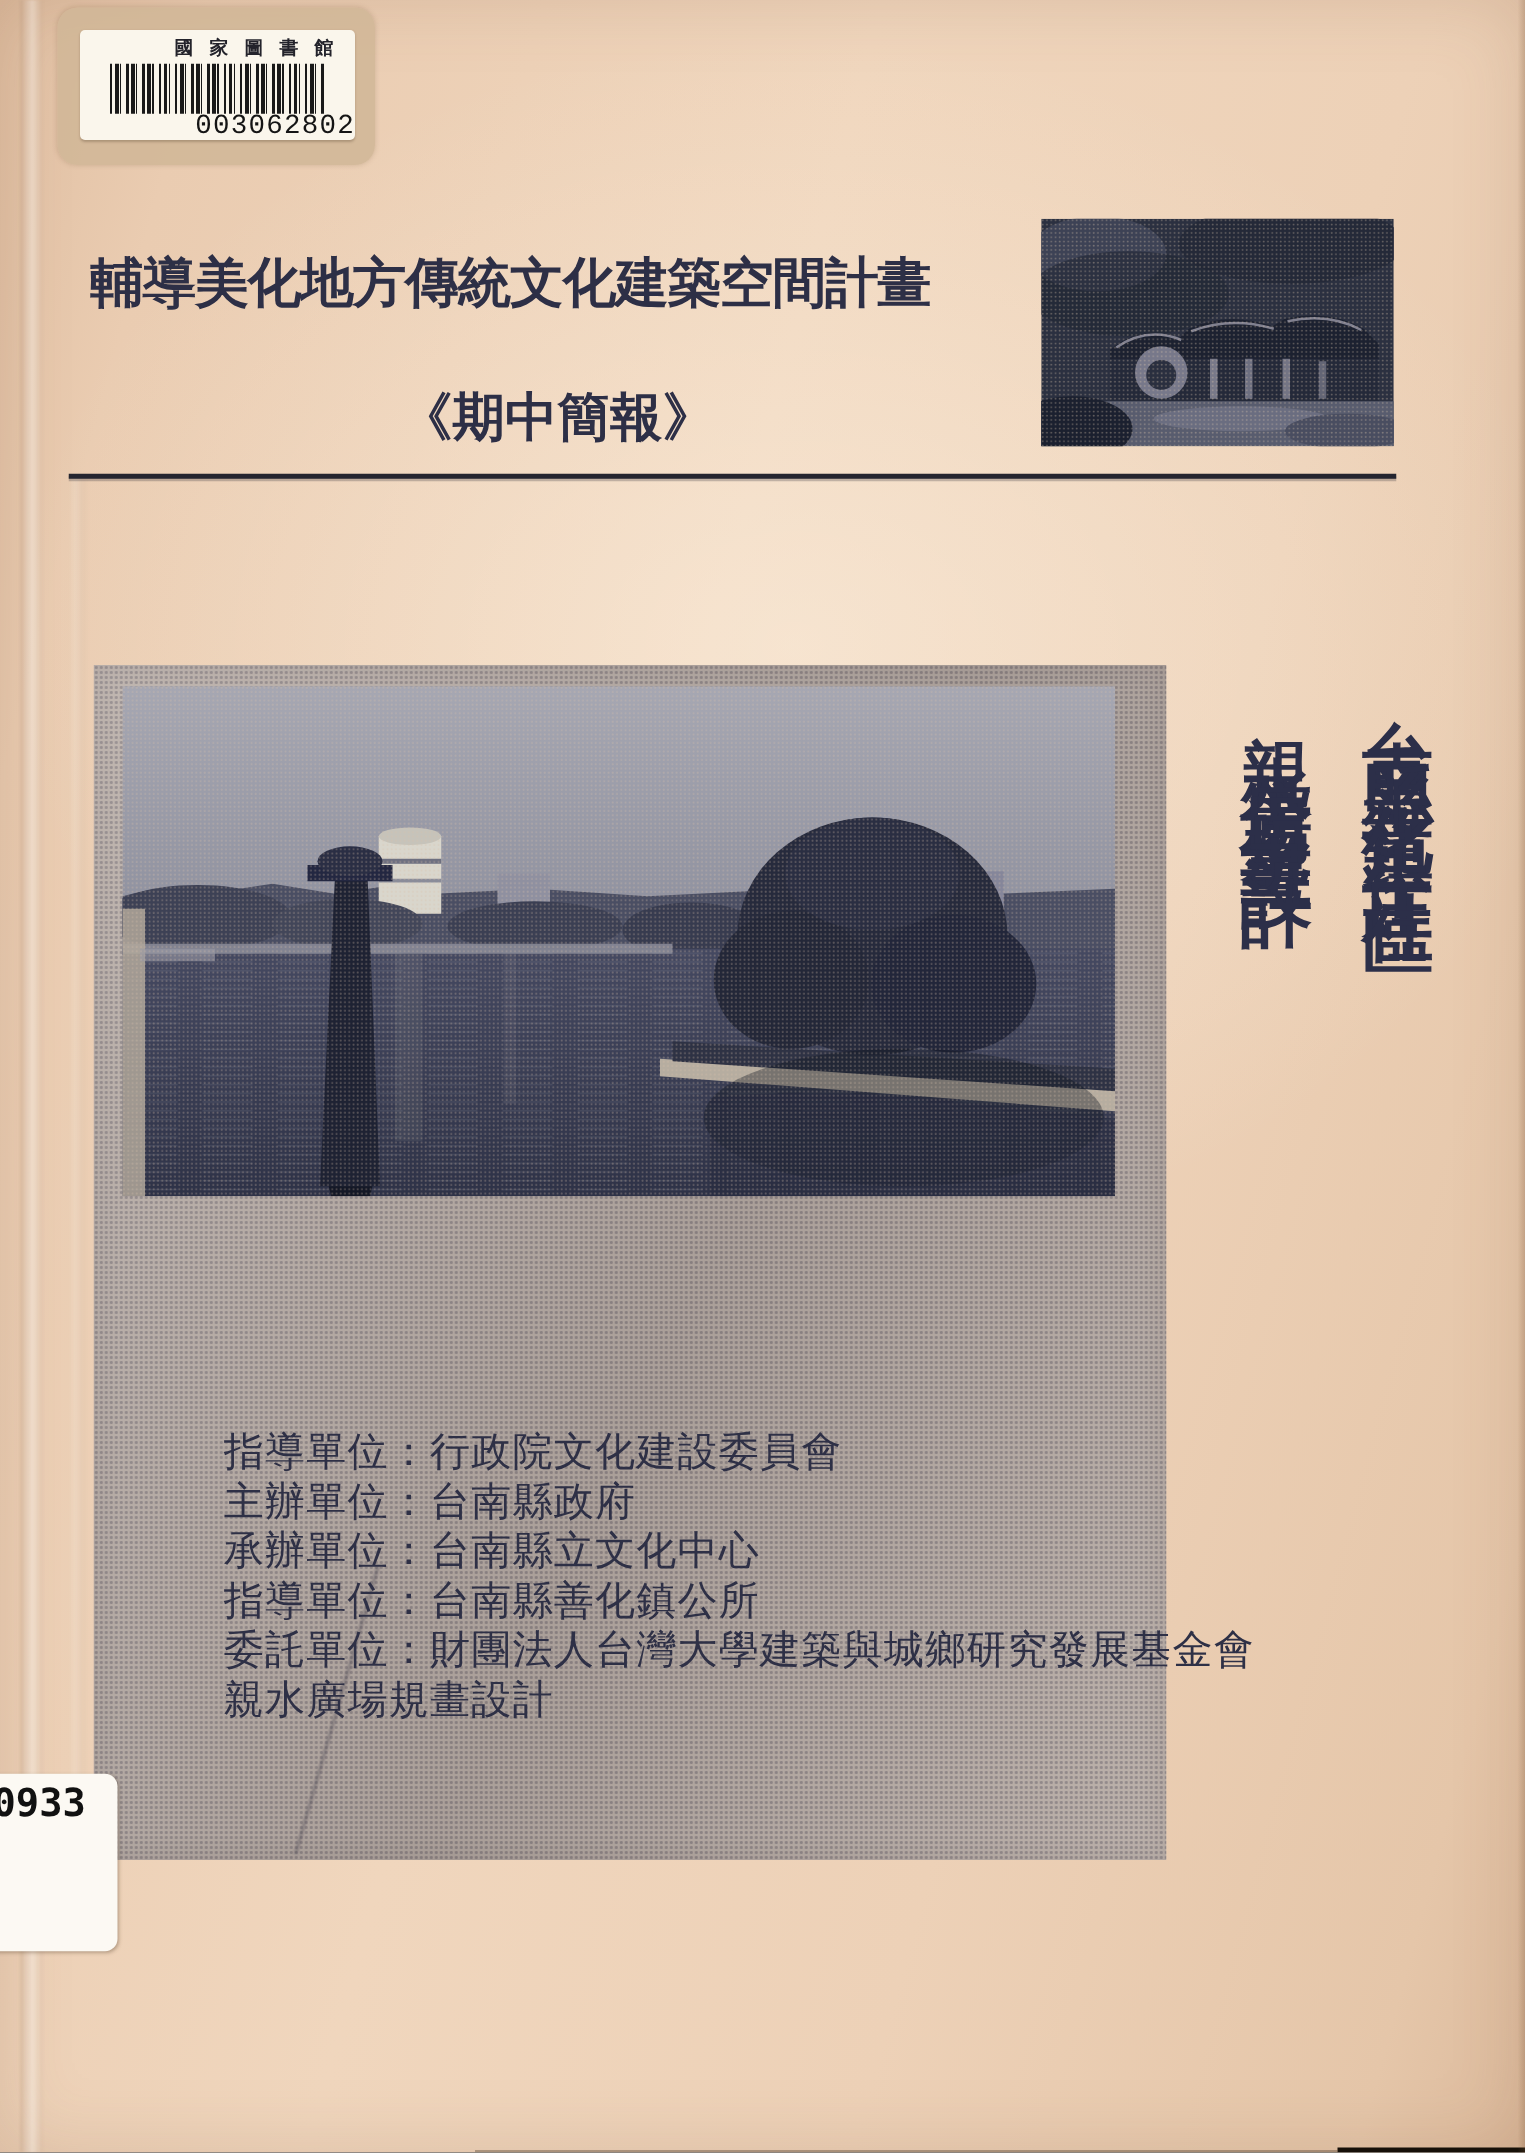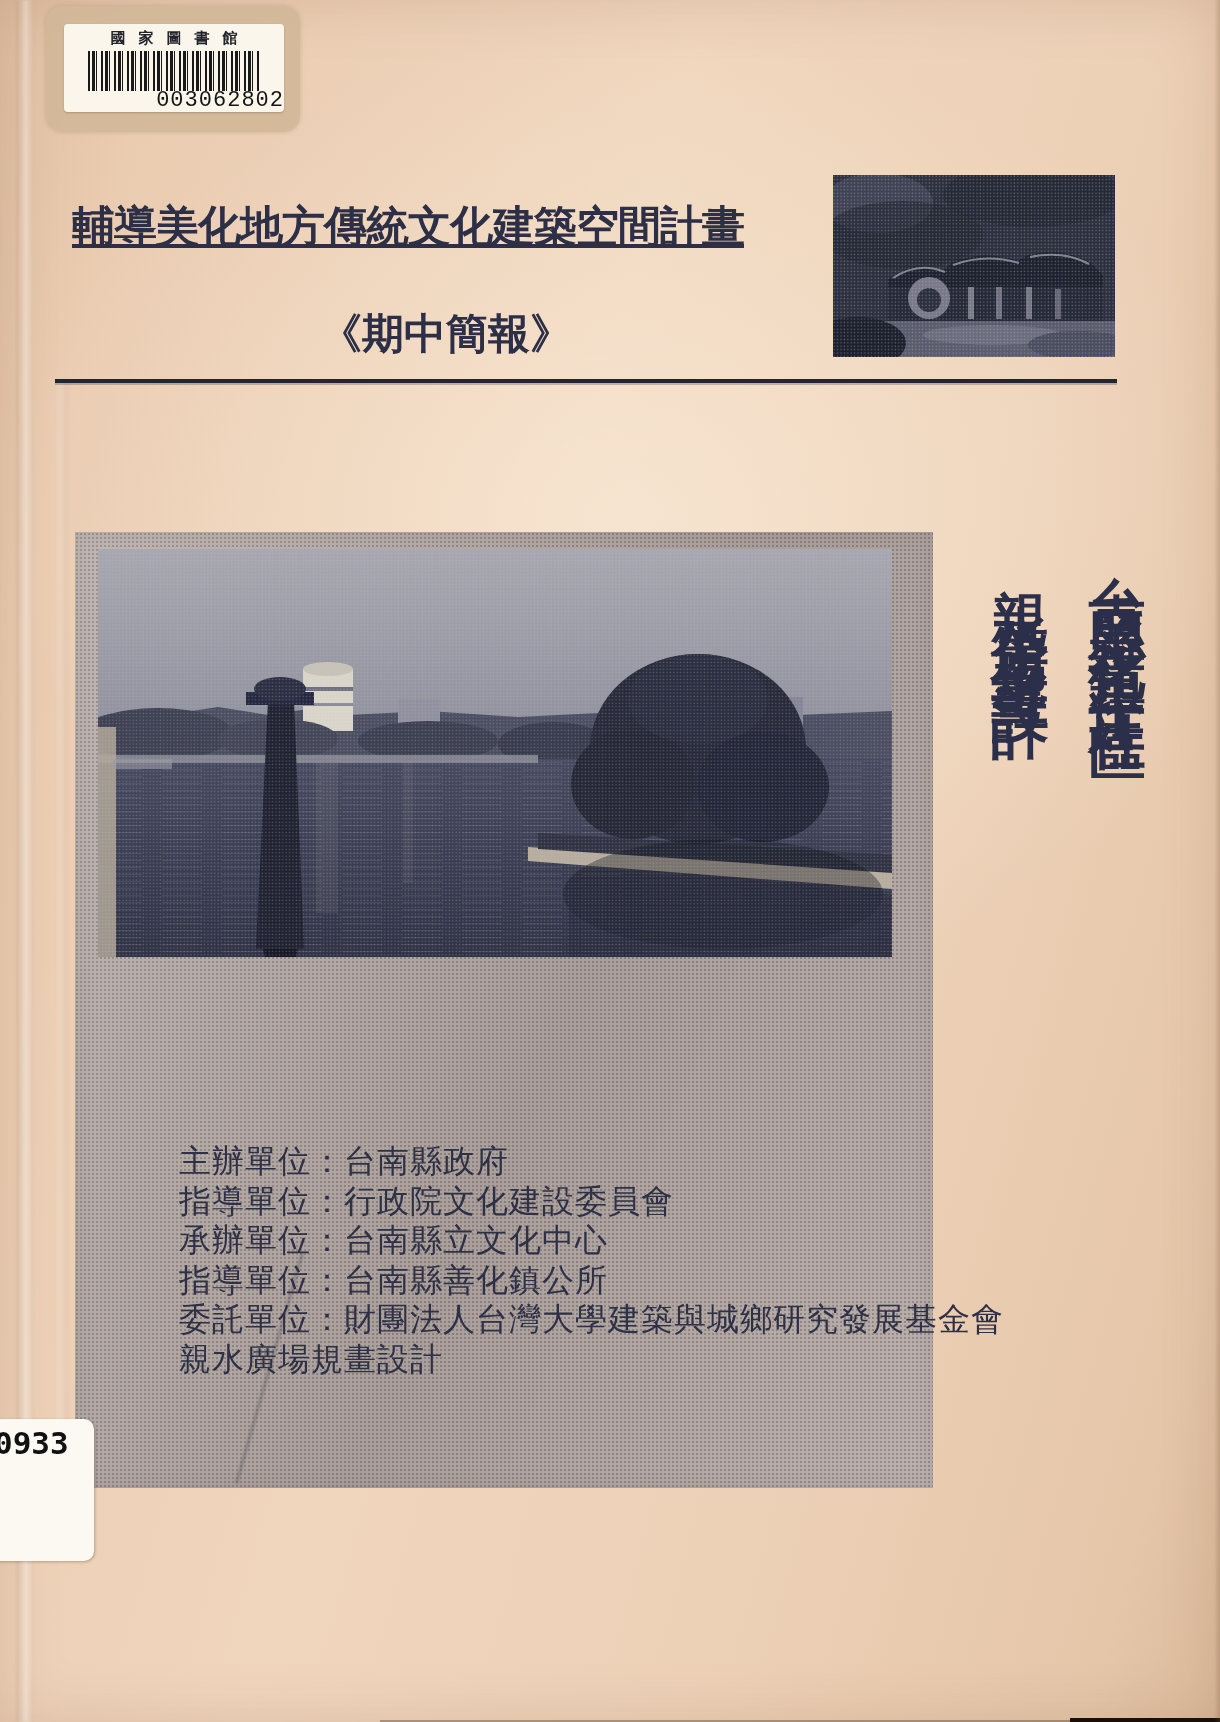--- a/index.html
+++ b/index.html
@@ -19,33 +19,33 @@
     filter:blur(1px);}
   .crease-2{position:absolute;left:58px;top:380px;width:10px;height:1100px;
     background:linear-gradient(90deg, rgba(255,255,255,.22), rgba(160,120,90,.10));filter:blur(2px);}
 
   
   .lib-tape{position:absolute;left:46px;top:6px;width:254px;height:126px;border-radius:16px;
     background:rgba(208,182,150,.85);box-shadow:0 0 4px rgba(120,90,60,.25);}
   .lib-label{position:absolute;left:18px;top:18px;width:220px;height:88px;border-radius:4px;
     background:#faf6ec;box-shadow:0 1px 2px rgba(80,60,40,.3);}
   .lib-name{position:absolute;left:0;top:5px;width:100%;text-align:center;
-    font-size:15px;letter-spacing:13px;text-indent:13px;color:#23232b;font-weight:bold;}
+    font-size:15px;letter-spacing:13px;text-indent:13px;color:#23232b;font-weight:bold;padding-left:29px;}
   .lib-barcode{position:absolute;left:24px;top:27px;width:172px;height:40px;
     background:repeating-linear-gradient(90deg,
       #191919 0px,#191919 2px,#f8f4ea 2px,#f8f4ea 4px,
       #191919 4px,#191919 7px,#f8f4ea 7px,#f8f4ea 8px,
       #191919 8px,#191919 9px,#f8f4ea 9px,#f8f4ea 13px);}
   .lib-number{position:absolute;left:0;top:64px;width:100%;text-align:right;
     font-family:"Liberation Mono", monospace;font-size:22px;color:#151515;letter-spacing:1px;}
 
   
   .program-title{position:absolute;left:72px;top:198px;
     font-family:"Liberation Sans", sans-serif;font-weight:700;
-    font-size:43px;letter-spacing:-1px;color:#2d2f46;white-space:nowrap;text-decoration:underline;}
+    font-size:43px;letter-spacing:-1px;color:#2d2f46;white-space:nowrap;}
   .report-stage{position:absolute;left:320px;top:306px;
     font-family:"Liberation Sans", sans-serif;font-weight:700;
     font-size:42px;color:#2d2f46;white-space:nowrap;}
   .header-rule{position:absolute;left:55px;top:379px;width:1062px;height:4px;
     background:#25252f;box-shadow:0 2px 0 rgba(37,37,47,.25);}
 
   .photo-top-right{position:absolute;left:833px;top:175px;width:282px;height:182px;}
 
   
   .gray-panel{position:absolute;left:75px;top:532px;width:858px;height:956px;
@@ -194,22 +194,22 @@
     <ellipse cx="182" cy="140" rx="26" ry="12" fill="#2a2e44"></ellipse>
     <polygon points="165,400 200,400 198,408 167,408" fill="#141826"></polygon>
 
     <rect x="0" y="178" width="18" height="230" fill="#b2a89b" opacity="0.85"></rect>
     <rect x="14" y="210" width="60" height="10" fill="#9a9aa5" opacity="0.6"></rect>
 
     <rect x="0" y="0" width="794" height="408" fill="url(#ht2)"></rect>
   </svg>
 
   <div class="credits">
+    <div>指導單位：行政院文化建設委員會</div>
     <div>主辦單位：台南縣政府</div>
-    <div>指導單位：行政院文化建設委員會</div>
     <div>承辦單位：台南縣立文化中心</div>
     <div>指導單位：台南縣善化鎮公所</div>
     <div>委託單位：財團法人台灣大學建築與城鄉研究發展基金會</div>
     <div>親水廣場規畫設計</div>
   </div>
 
   <div class="vtitle vtitle-right">台南縣善化鎮牛庄社區</div>
   <div class="vtitle vtitle-left">親水廣場規畫設計</div>
 
   <div class="corner-label">

